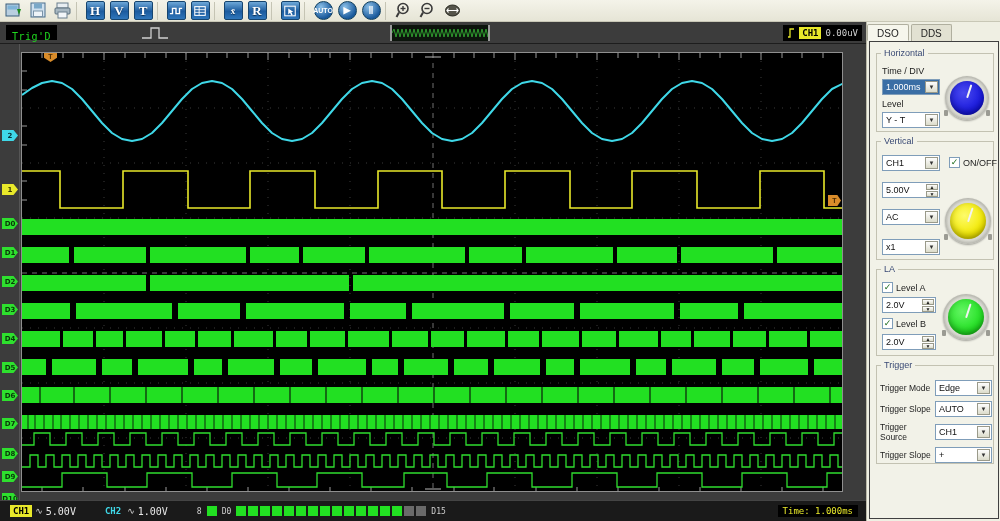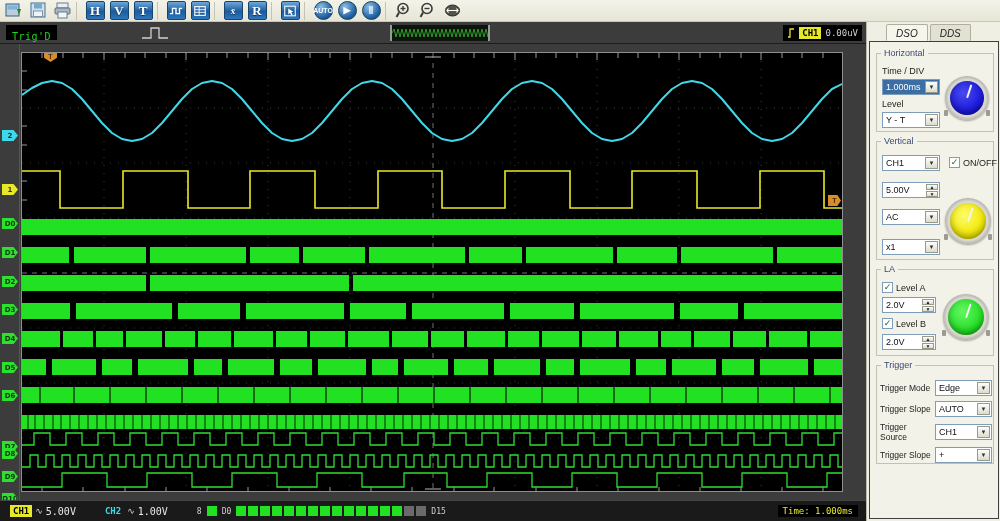--- a/index.html
+++ b/index.html
@@ -136,21 +136,21 @@
     position: absolute; right: 8px; top: 4px; background: #000;
     color: #e8e82a; font-size: 9px; padding: 1px 5px;
     font-family: "DejaVu Sans Mono", monospace;
   }
 
   
   .panel {
     position: absolute; left: 866px; top: 22px; width: 134px; height: 499px;
     background: #efefe3; border-left: 1px solid #b9b8a8;
   }
-  .tabs { display: flex; height: 17px; padding-left: 19px; margin-top: 2px; font-style: italic; }
+  .tabs { display: flex; height: 17px; padding-left: 0; margin-top: 2px; }
   .tab {
     padding: 1px 9px 0 9px; font-size: 10px; color: #222;
     border: 1px solid #b0af9f; border-bottom: none;
     background: #e2e1d2; margin-right: 2px;
     border-radius: 2px 2px 0 0; cursor: pointer; line-height: 15px;
   }
   .tab.active { background: #f6f6ec; border-bottom: 1px solid #f6f6ec; }
   .tabbody {
     position: absolute; left: 2px; top: 19px; width: 130px; height: 478px;
     background: #f2f2e8; border: 1px solid #404040;
@@ -704,21 +704,21 @@
 
         <polyline fill="none" stroke="#2fdd2f" stroke-width="1.3" points="0,434 40,434 40,420 85,420 85,434 125,434 125,420 170,420 170,434 210,434 210,420 255,420 255,434 295,434 295,420 340,420 340,434 382,434 382,420 425,420 425,434 465,434 465,420 510,420 510,434 550,434 550,420 595,420 595,434 635,434 635,420 680,420 680,434 720,434 720,420 765,420 765,434 805,434 805,420 822,420"></polyline>
       </svg>
 
       <div class="trig-tag-top">T</div>
       <div class="trig-tag-right">T</div>
     </div>
 
     <div style="position:absolute;left:0;top:0;width:20px;height:456px;pointer-events:none">
       <div class="tag" style="top:346px">D6</div>
-      <div class="tag" style="top:397px">D7</div>
+      <div class="tag" style="top:374px">D7</div>
       <div class="tag" style="top:404px">D8</div>
       <div class="tag" style="top:427px">D9</div>
       <div class="tag" style="top:449px">D10</div>
     </div>
   </div>
 
   <div class="botstrip">
     <div class="chpill c1">
       <span class="nm">CH1</span>
       <span class="cp">∿</span>

